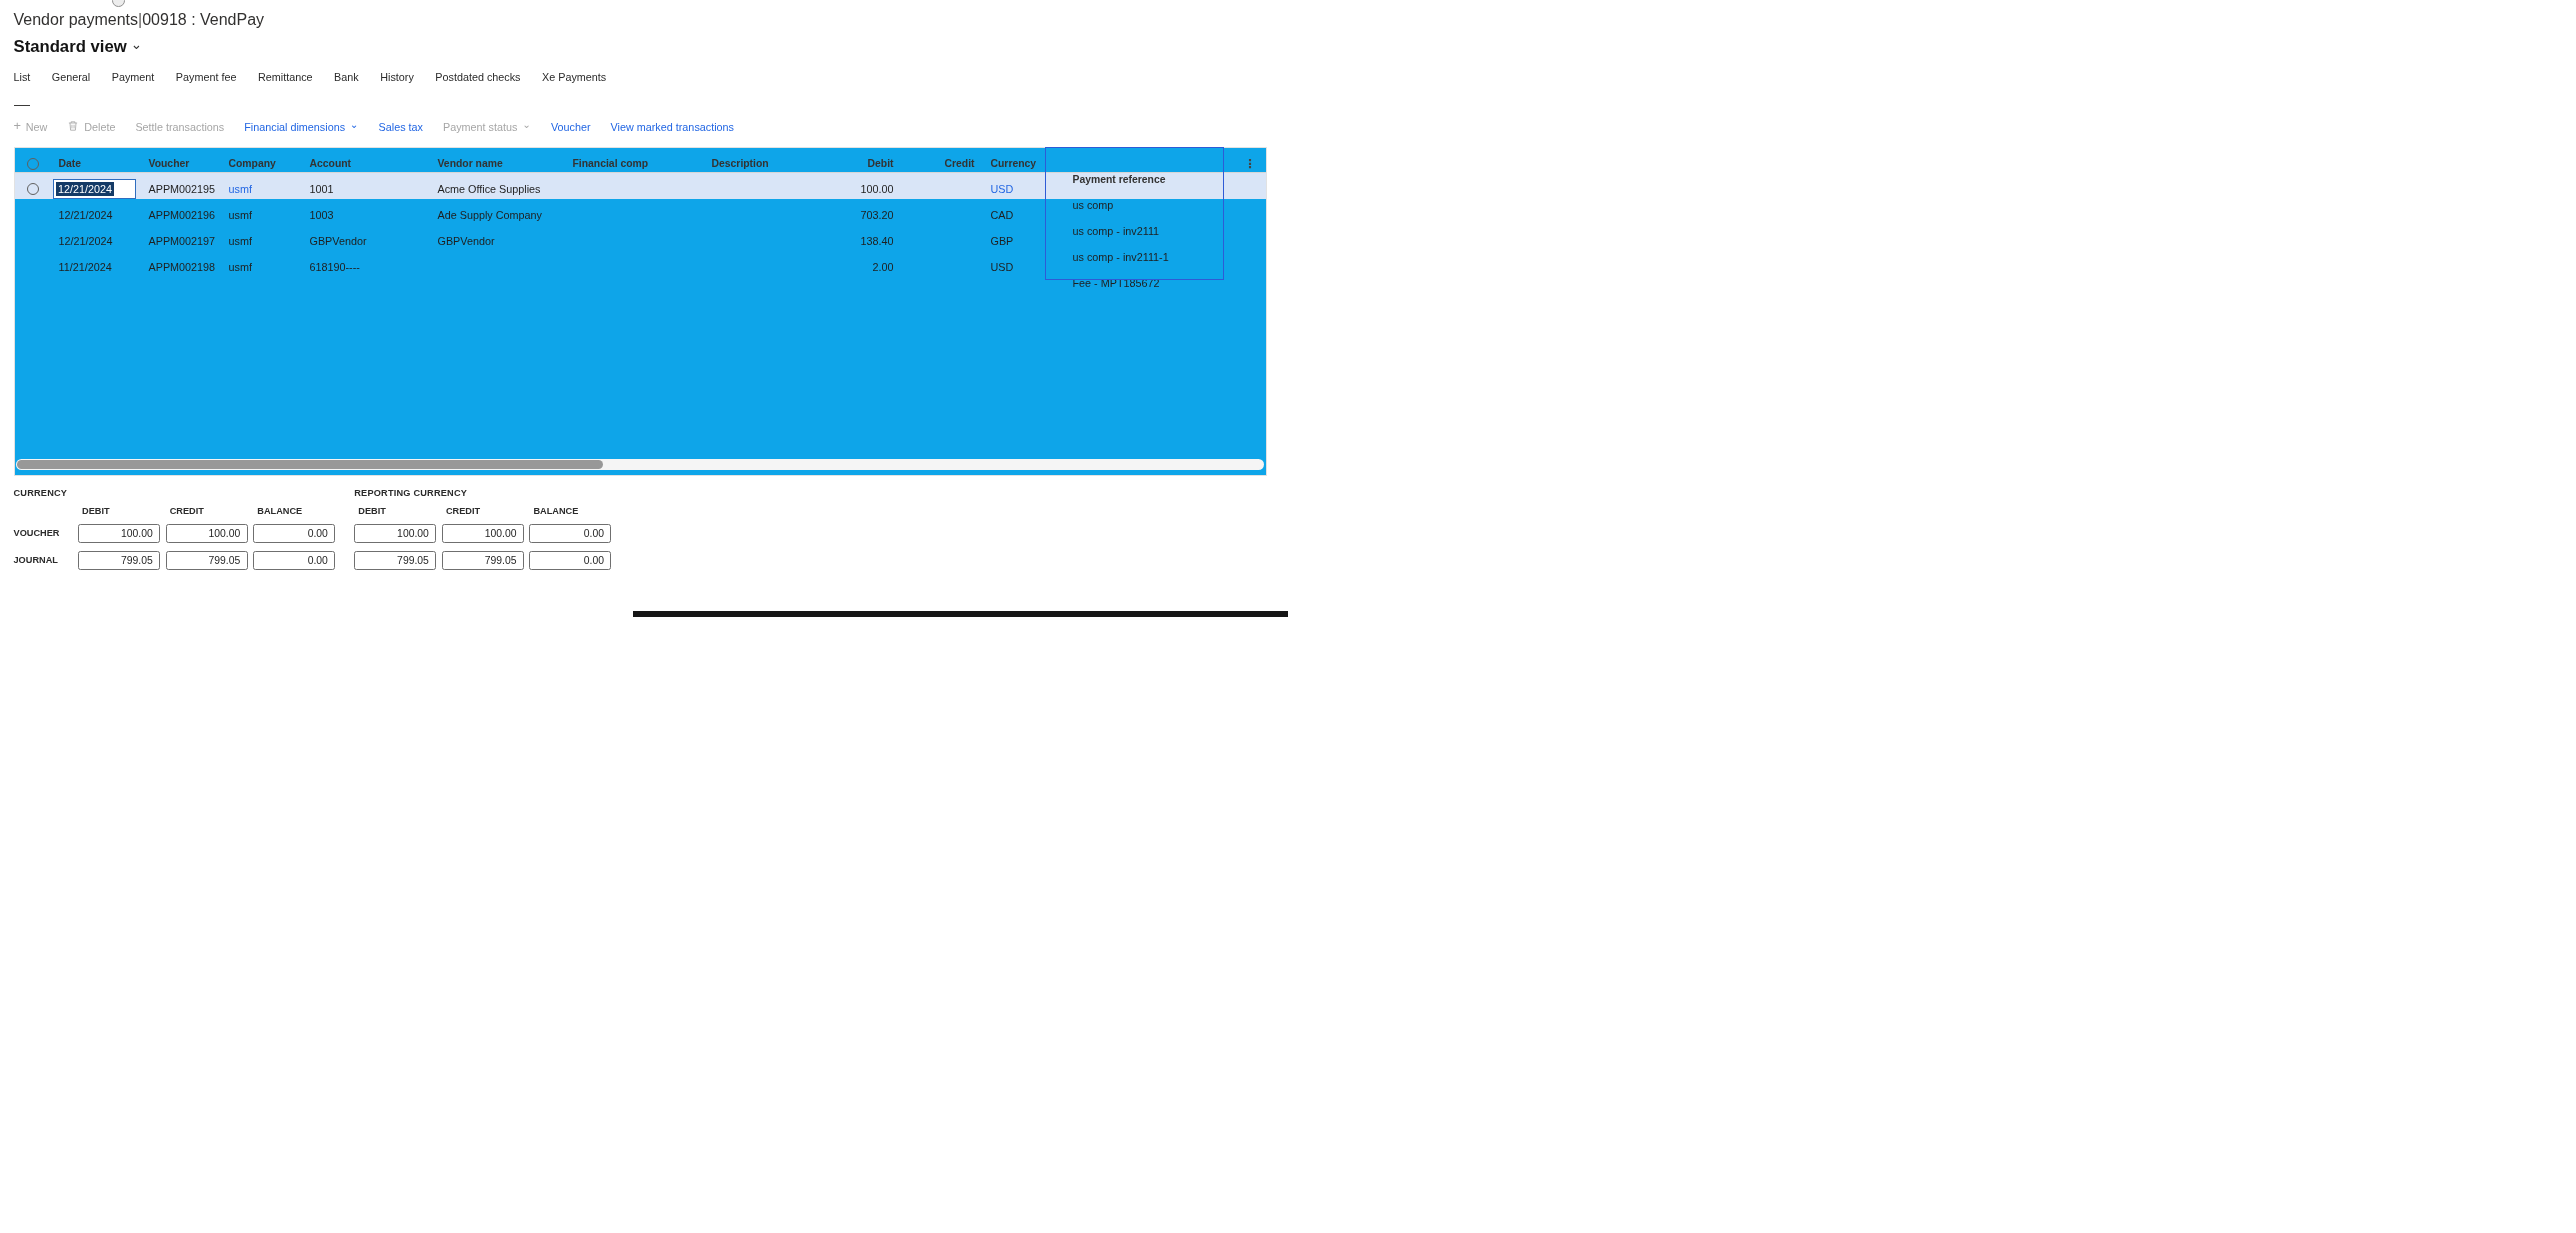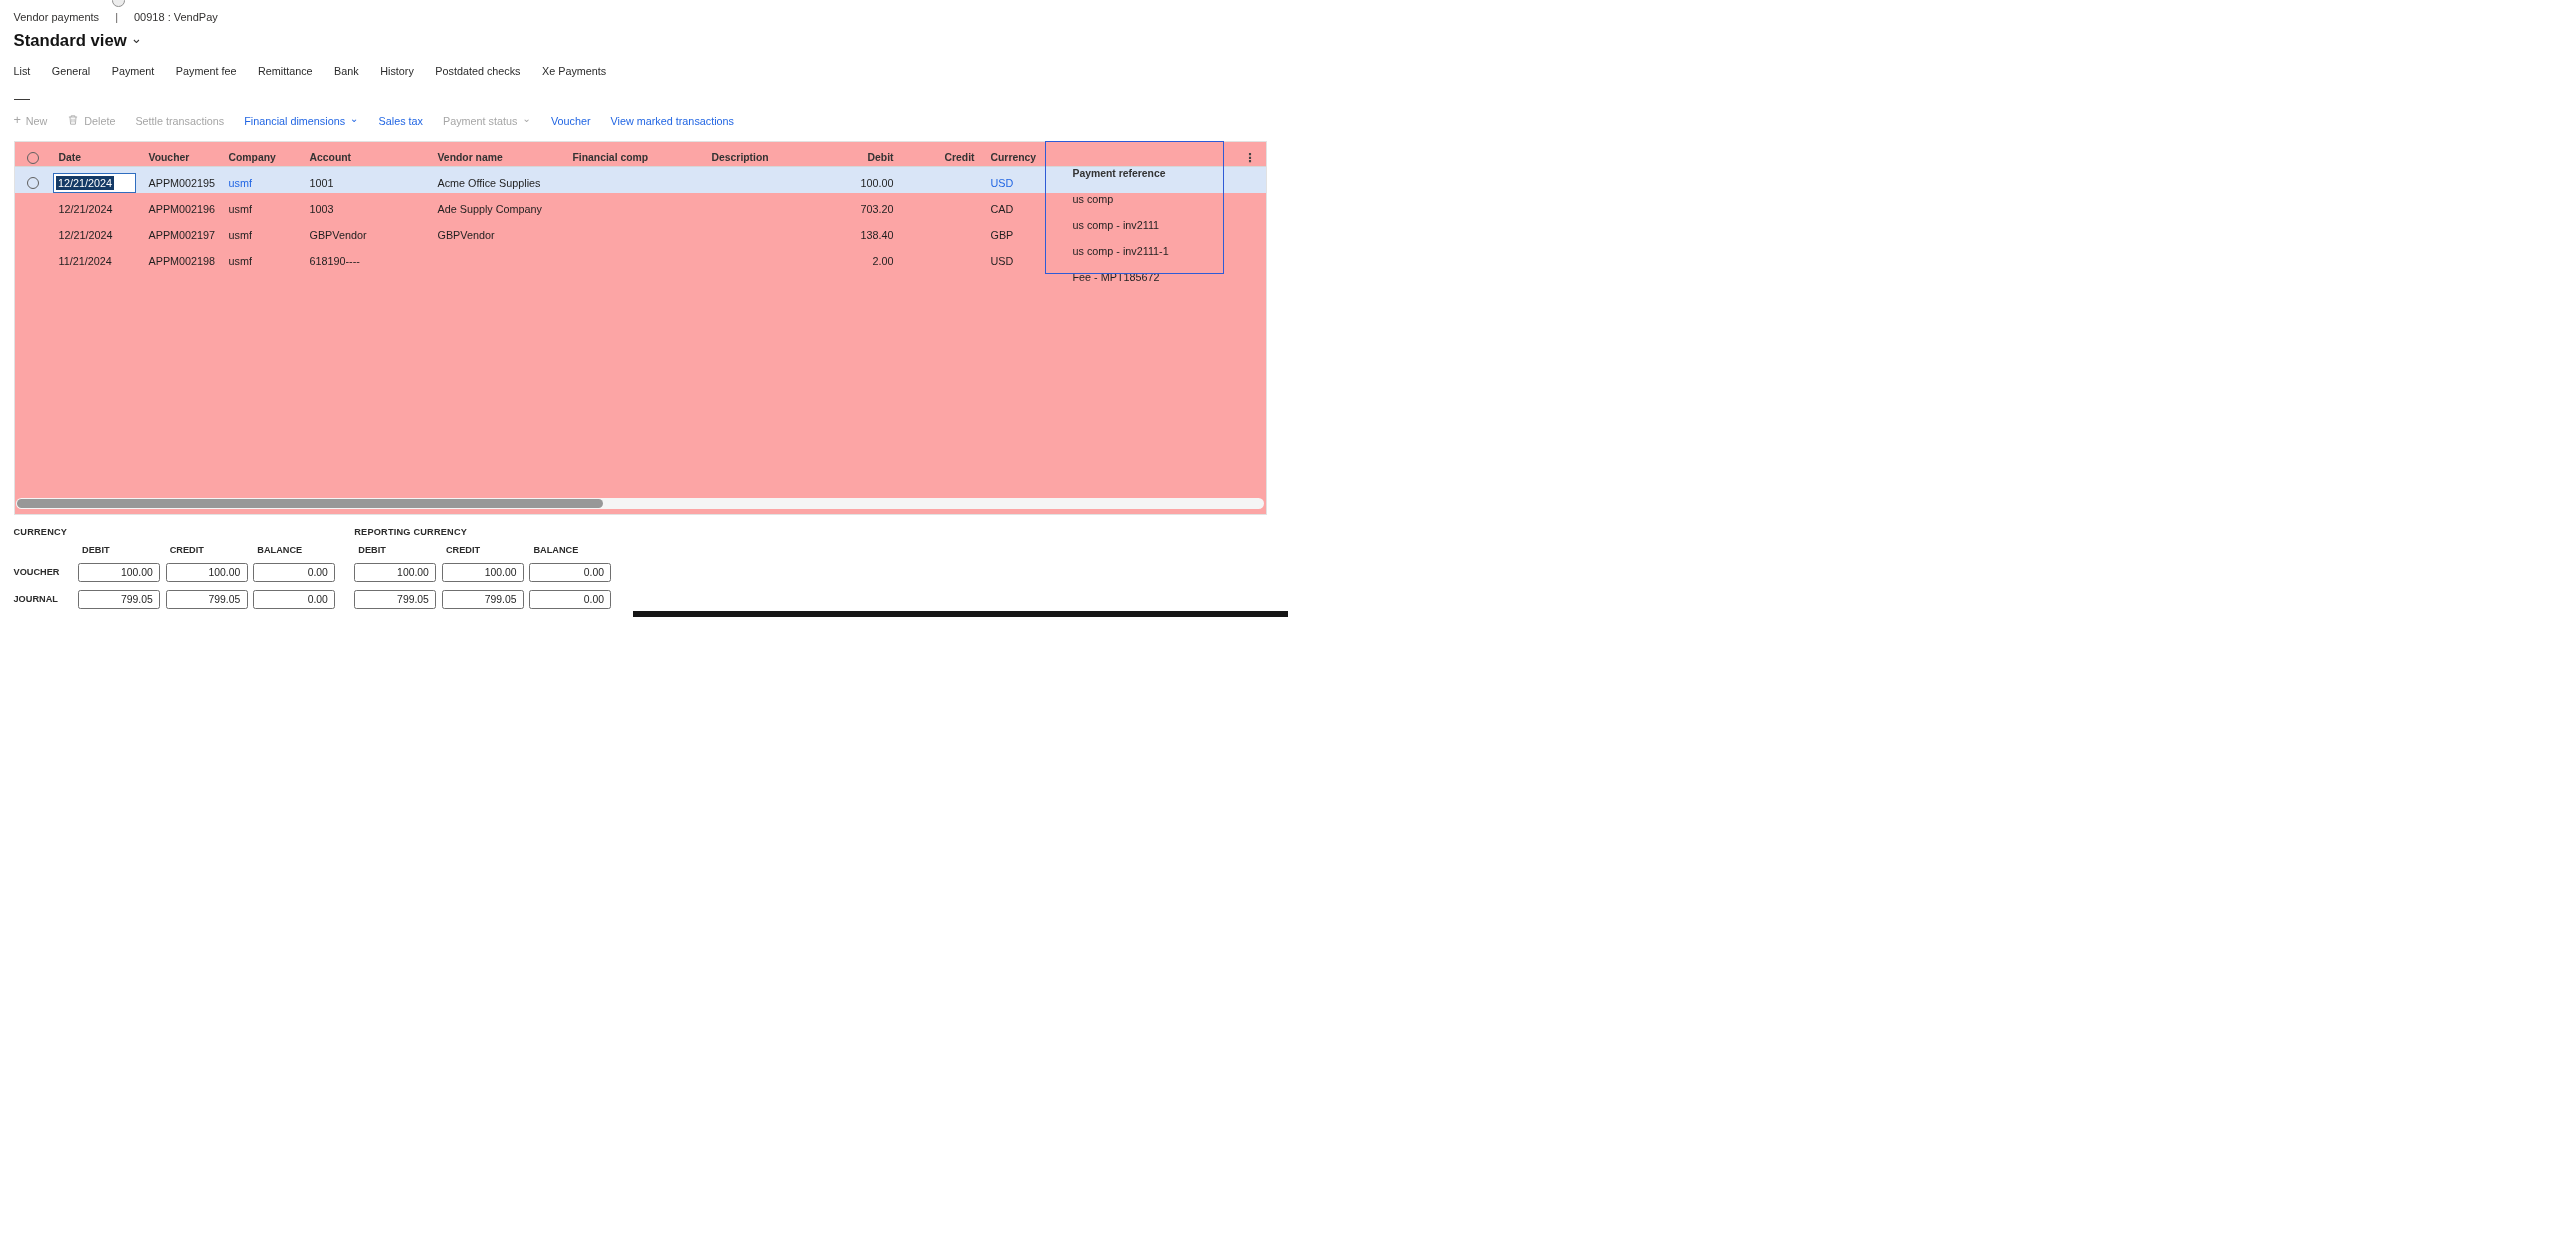--- a/index.html
+++ b/index.html
@@ -10,21 +10,21 @@
     color: #262626;
     position: relative;
     overflow: hidden;
   }
   
   .top-circle {
     position: absolute; top: -5.6px; left: 112px;
     width: 12.8px; height: 12.8px; border-radius: 50%;
     border: 1.2px solid #8f8f8f; background: #ededed;
   }
-  .breadcrumb { padding: 11px 0 0 13.5px; font-size: 11px; display: flex; gap: 16px; color: #323130; text-align: center; }
+  .breadcrumb { padding: 11px 0 0 13.5px; font-size: 16px; display: flex; gap: 0; color: #323130; text-align: center; }
   .bc-sep { color: #605e5c; }
   .view-title {
     margin: 8px 0 0 13.5px; font-size: 16.7px; font-weight: 700; color: #141414;
     display: inline-flex; align-items: center; gap: 4px; cursor: pointer;
   }
   .view-title .chev { font-size: 13.5px; font-weight: 400; color: #333; position: relative; top: -3.2px; }
   .tabs { margin: 14.3px 0 0 13.5px; display: flex; gap: 21.5px; font-size: 10.8px; }
   .tab { padding-bottom: 22px; border-bottom: 1.6px solid transparent; cursor: pointer; color: #2b2b2b; }
   .tab.active { border-bottom-color: #3b3a39; }
   .toolbar { margin: 13.5px 0 0 13.5px; display: flex; align-items: center; gap: 20px; font-size: 10.8px; }
@@ -32,22 +32,22 @@
   .tb-item.disabled { color: #a6a6a6; cursor: default; }
   .tb-item.link { color: #2266E3; align-items: flex-end; }
   .tb-item .plus { font-size: 12.8px; line-height: 1; color: #a6a6a6; }
   .tb-item .chev-s { font-size: 10.4px; position: relative; top: -2.4px; }
   .tb-item.link .chev-s { color: #2266E3; }
   .tb-item.disabled .chev-s { color: #a6a6a6; }
 
   
   .grid {
     position: relative; margin: 12.8px 0 0 13.5px;
-    width: 1253px; height: 374px;
-    border: 0.8px solid #e2e2e2; background: #fca5a5;
+    width: 1253px; height: 329px;
+    border: 0.8px solid #e2e2e2; background: #0ea5e9;
   }
   .grow {
     display: grid;
     grid-template-columns: 36px 90px 80px 81px 128px 135px 139px 124px 74px 81px 66px 175px 1fr;
     align-items: center;
   }
   .ghead { height: 25.5px; border-bottom: 0.8px solid #d6d6d6; font-size: 10.4px; font-weight: 700; color: #333; }
   .grid-row { height: 26px; font-size: 10.8px; color: #1f1f1f; }
   .grid-row.selected { background: #d9e5f7; }
   .cell { padding-left: 8px; white-space: nowrap; overflow: hidden; }

